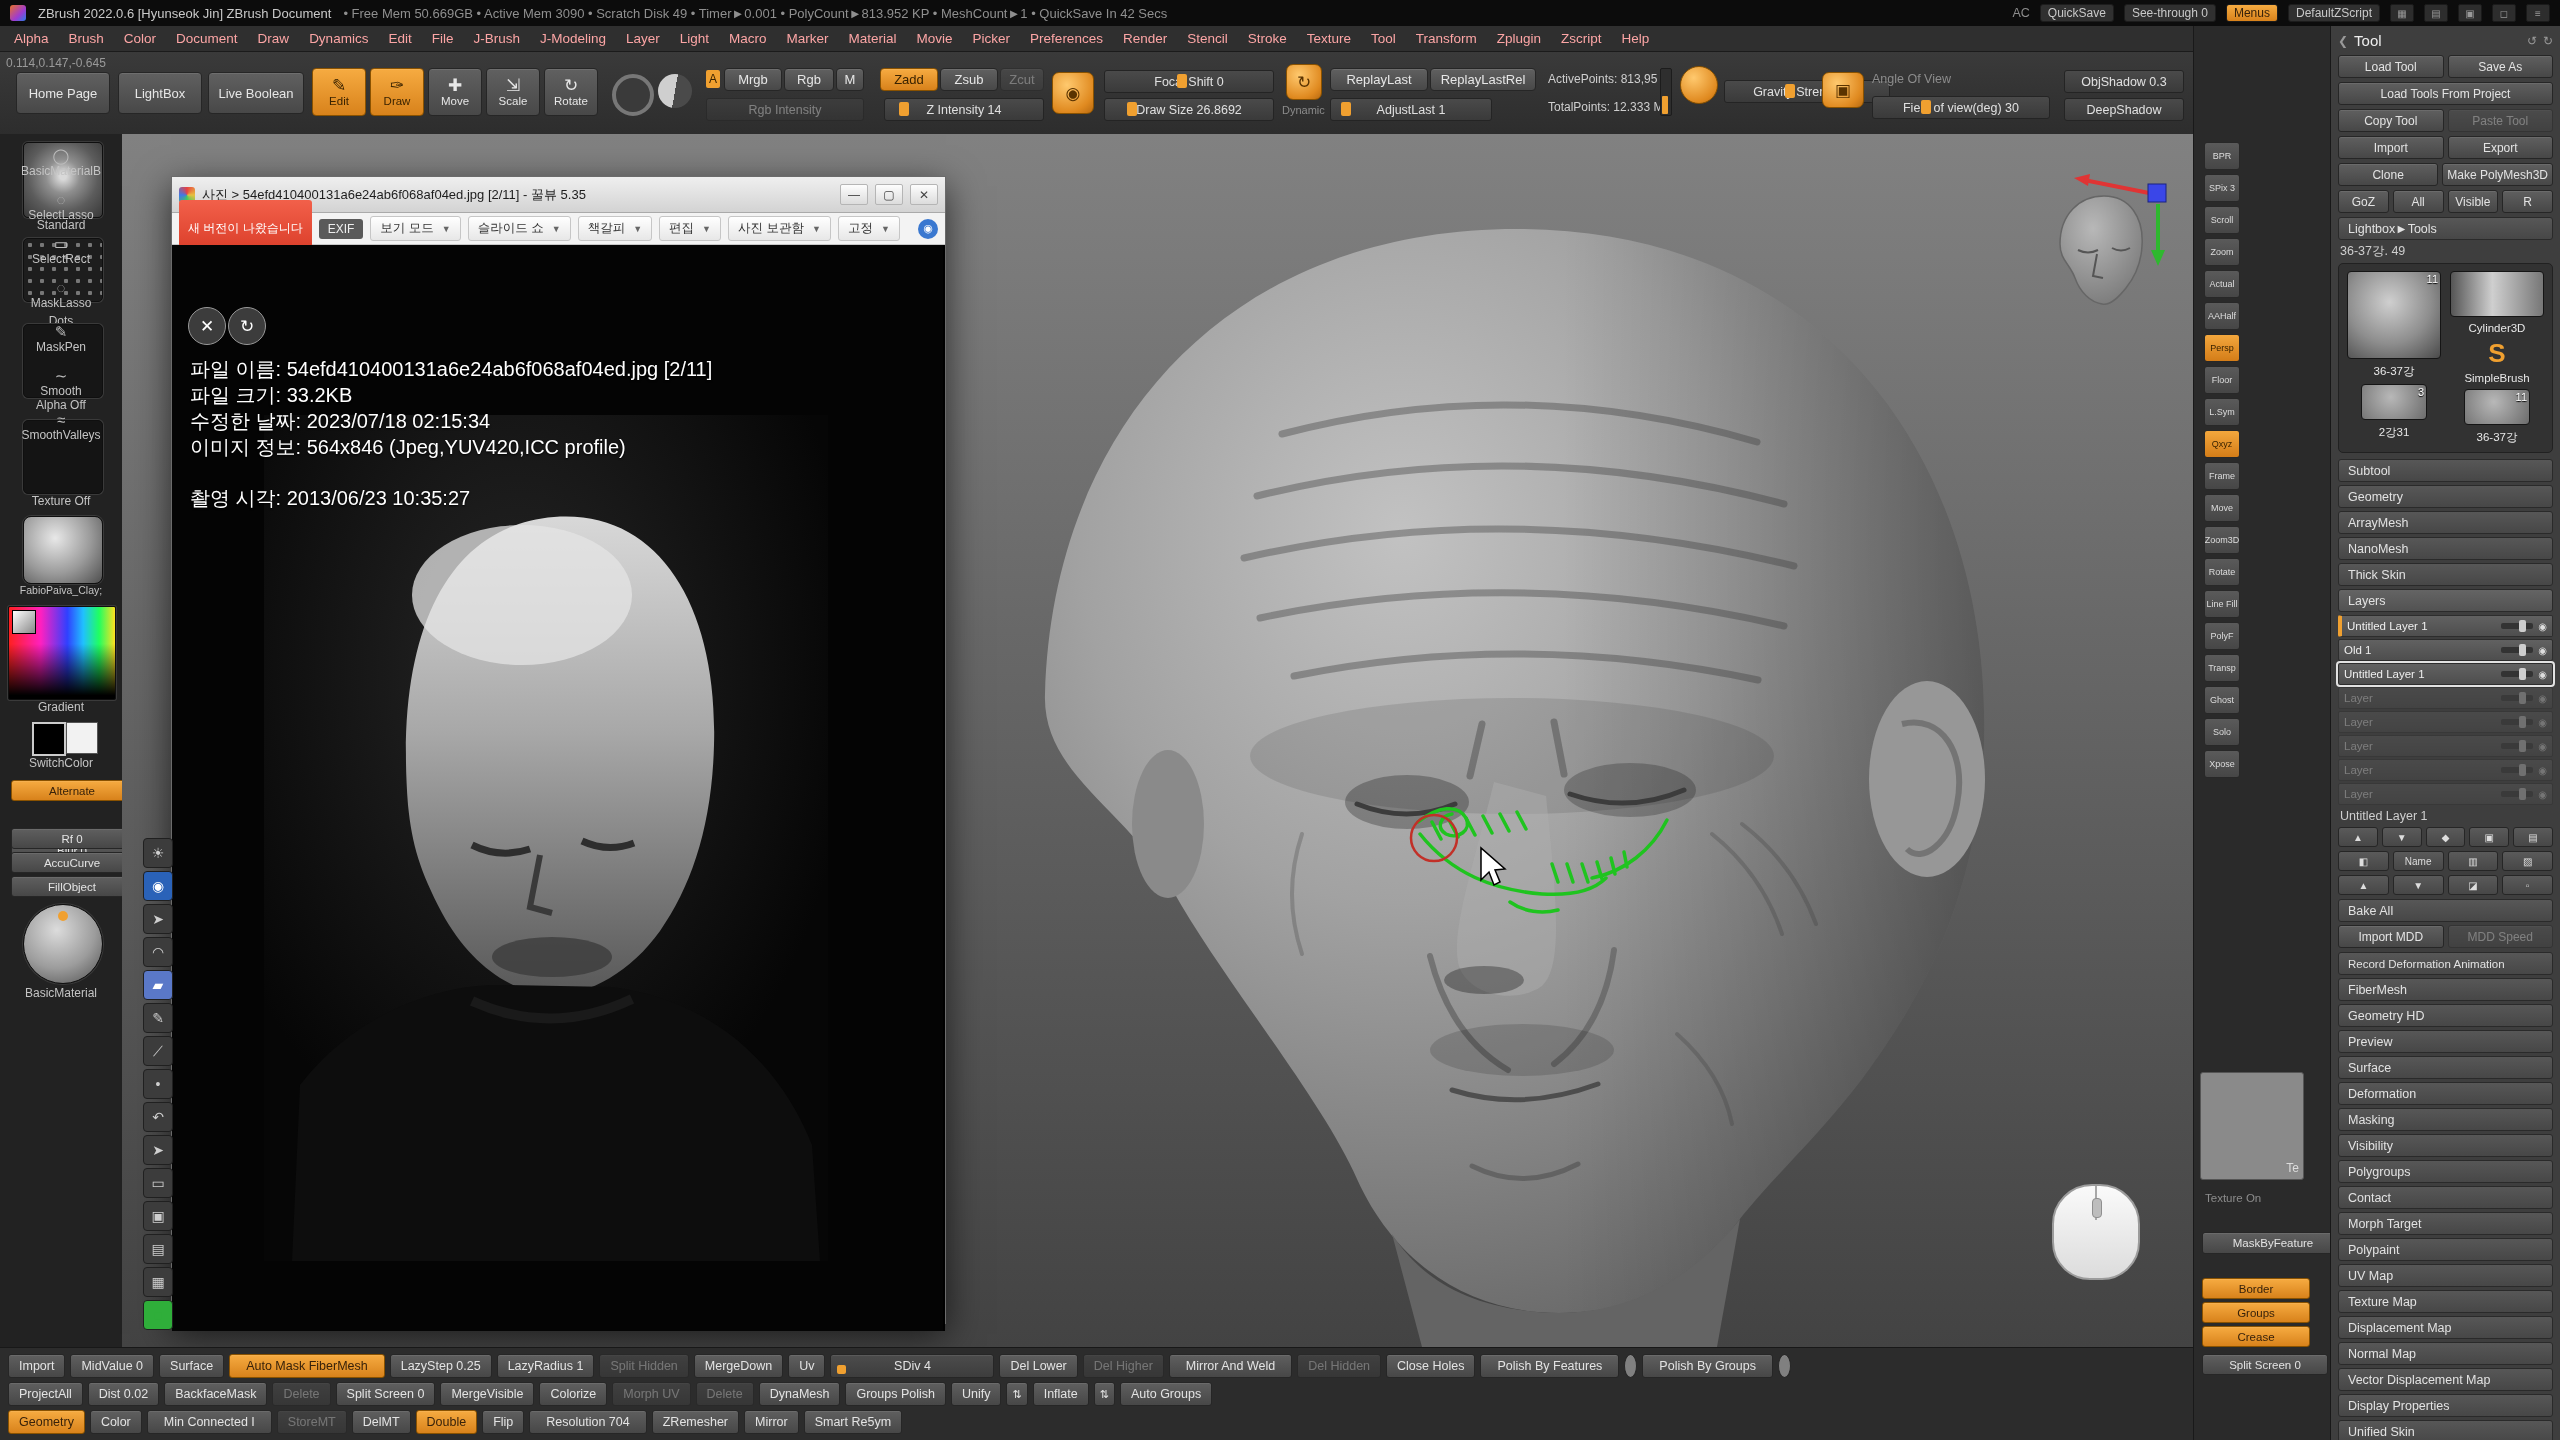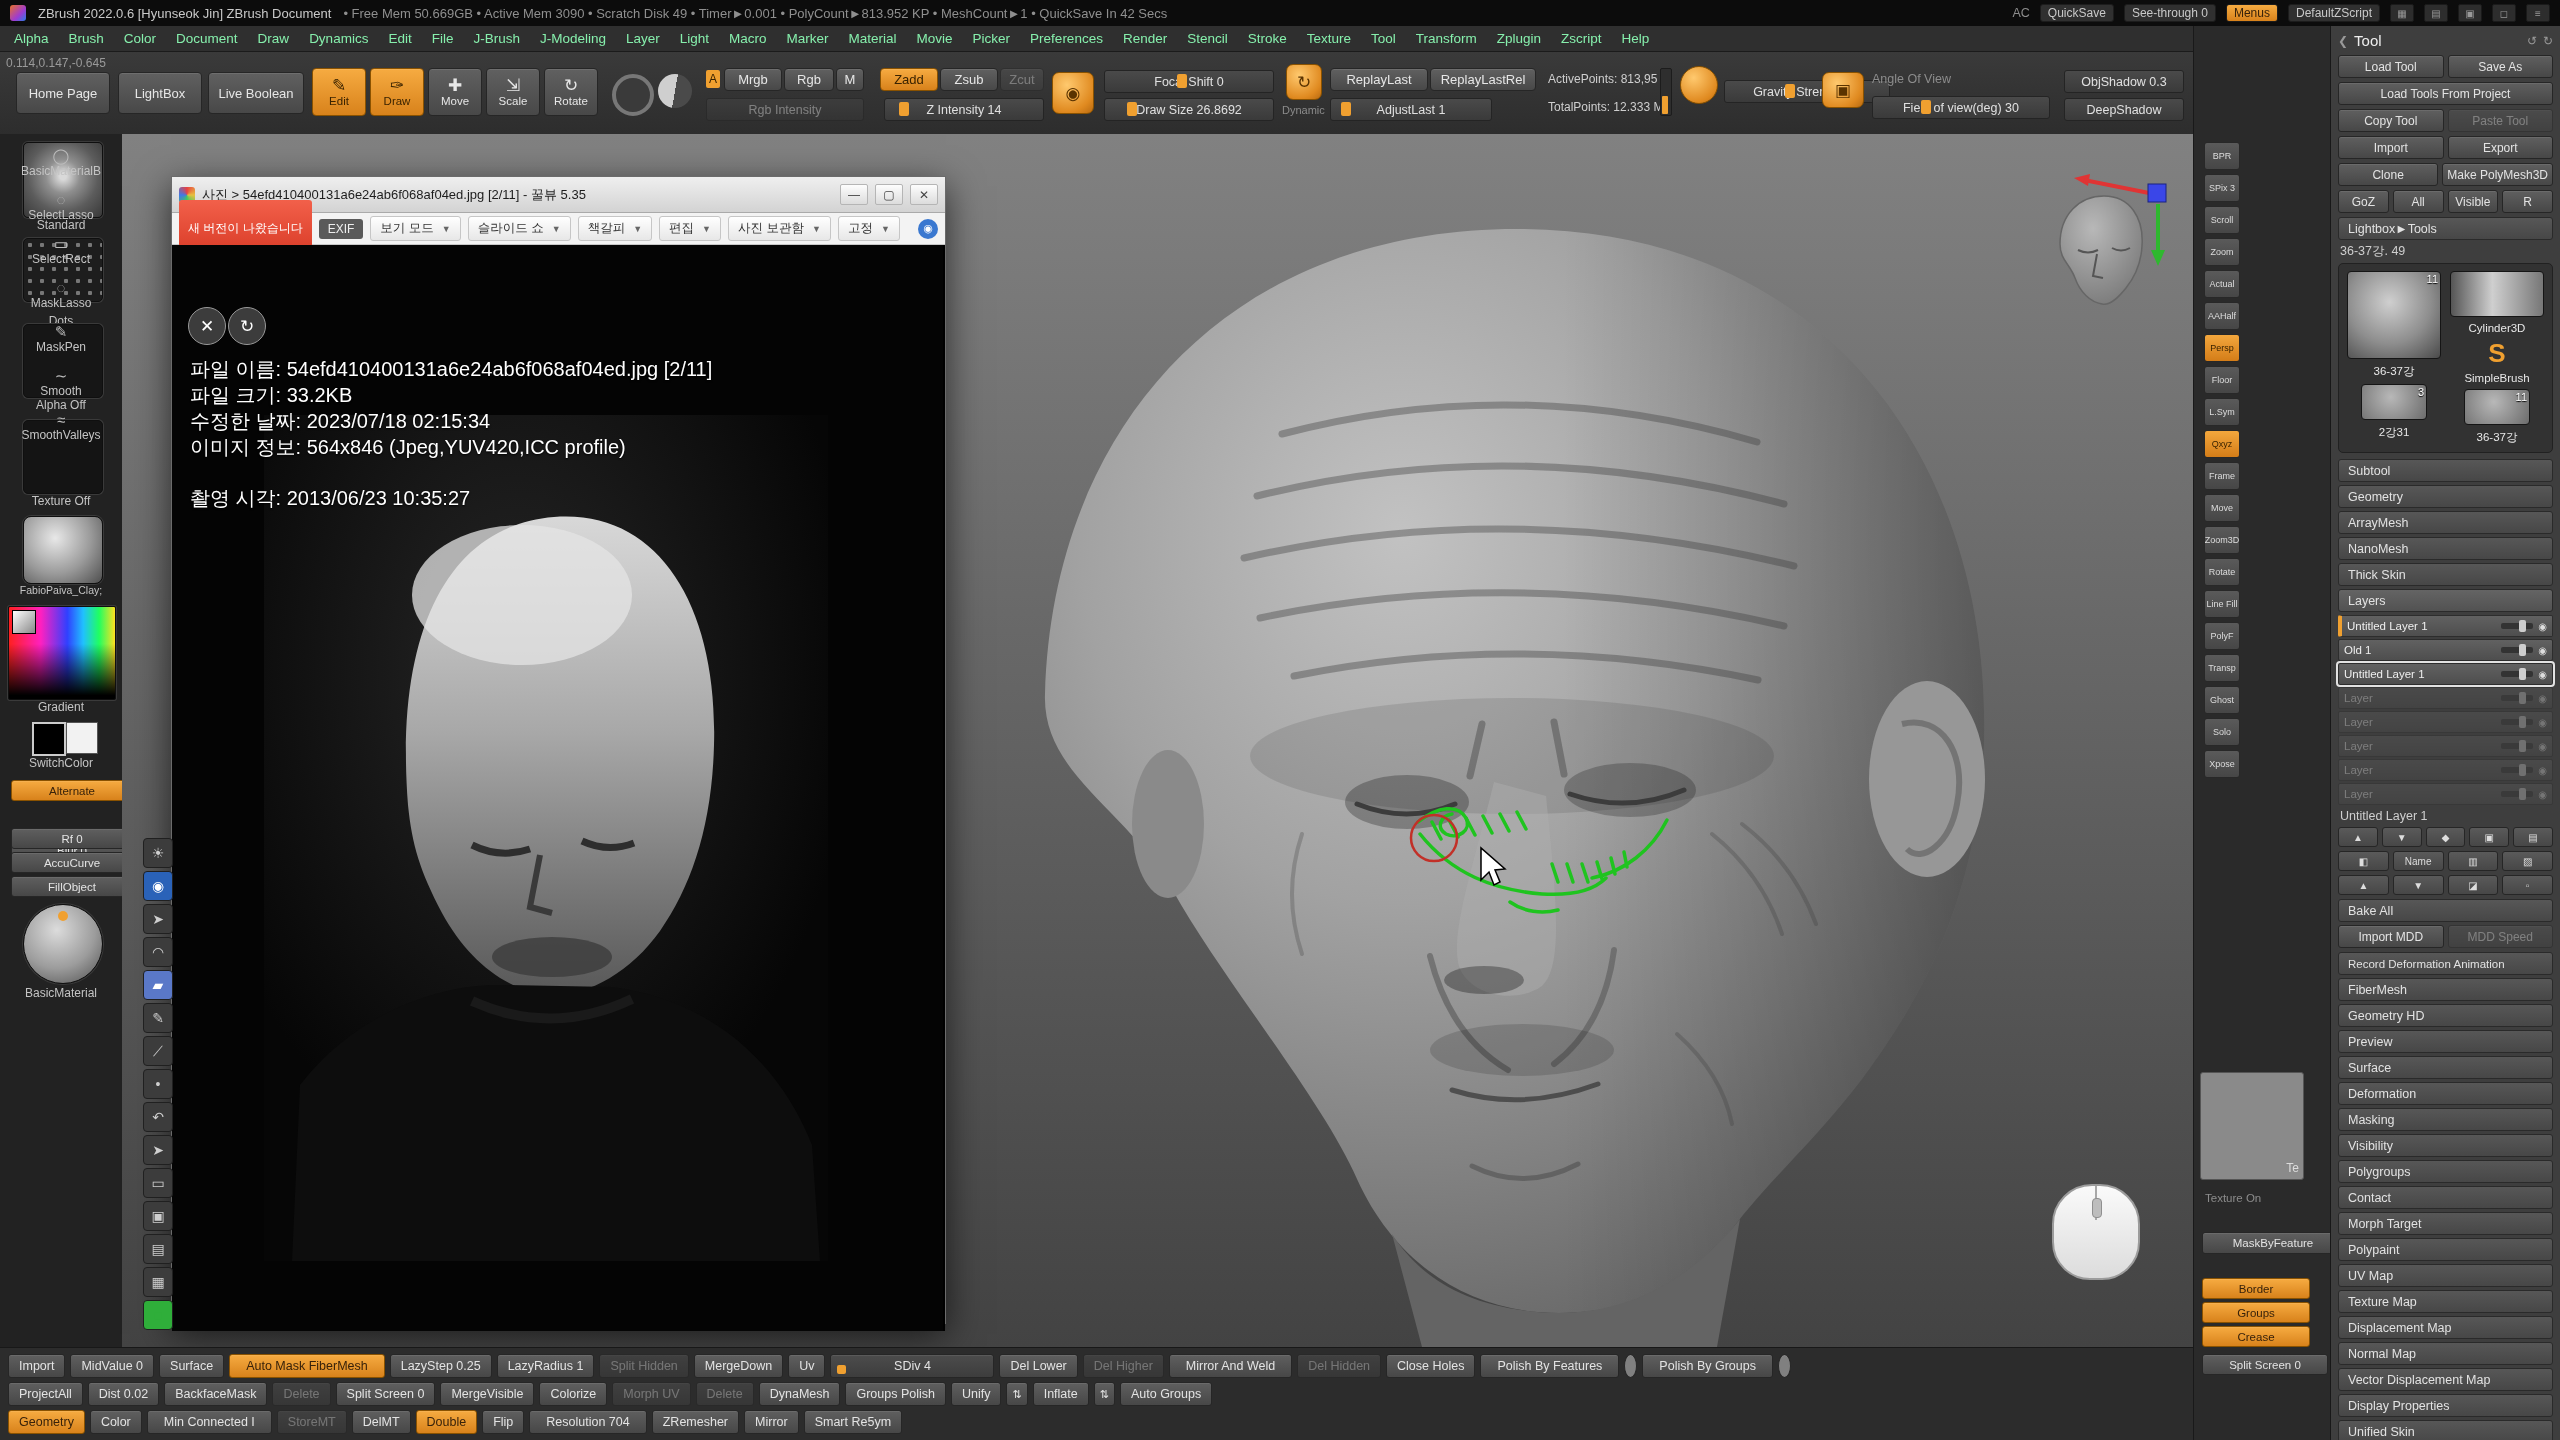--- a/index.html
+++ b/index.html
@@ -27,21 +27,21 @@
        padding:0 10px;box-sizing:border-box;font-size:13px;color:#c9c9c9;}
   .tb-ico{width:16px;height:16px;border-radius:3px;background:linear-gradient(135deg,#e8702a,#9f3bd0 60%,#2a7de8);}
   .tb-right{margin-left:auto;display:flex;align-items:center;gap:10px;}
   .tb-chip{background:#303030;border:1px solid #1c1c1c;border-radius:3px;padding:1px 7px;font-size:12px;}
   .tb-chip.orange{background:linear-gradient(#f6ab41,#d8821b);color:#38220a;}
   .tb-glyph{width:22px;height:16px;background:#2d2d2d;border:1px solid #1a1a1a;border-radius:2px;
        display:inline-flex;align-items:center;justify-content:center;font-size:10px;color:#999;}
   
   #menubar{left:0;top:26px;width:2560px;height:26px;background:#2f2f2f;border-bottom:1px solid #1b1b1b;
        display:flex;align-items:center;padding:0 4px;box-sizing:border-box;}
-  .menu-item{padding:0 10px;font-size:13.5px;color:#86efac;}
+  .menu-item{padding:0 10px;font-size:13.5px;color:#fca5a5;}
   
   #topbar{left:0;top:52px;width:2560px;height:82px;background:linear-gradient(#3a3a3a,#2d2d2d);border-bottom:1px solid #171717;}
   .tbtn{position:absolute;display:flex;align-items:center;justify-content:center;background:linear-gradient(#606060,#484848);
        border:1px solid #262626;border-radius:4px;color:#e6e6e6;font-size:13px;box-shadow:inset 0 1px 0 rgba(255,255,255,.09);}
   .tool-toggle{flex-direction:column;gap:1px;font-size:11.5px;width:72px;height:46px;}
   .tool-toggle .g{font-size:17px;line-height:17px;}
   .tool-toggle.orange{background:linear-gradient(#f6ab41,#d8821b);color:#3a2300;border-color:#8a5200;}
   .oicon{position:absolute;width:40px;height:40px;border-radius:7px;border:1px solid #8a5200;
        background:radial-gradient(circle at 35% 30%,#ffc96e,#e08a20 70%,#b96a10);display:flex;align-items:center;justify-content:center;
        color:#5a3300;font-size:17px;}

